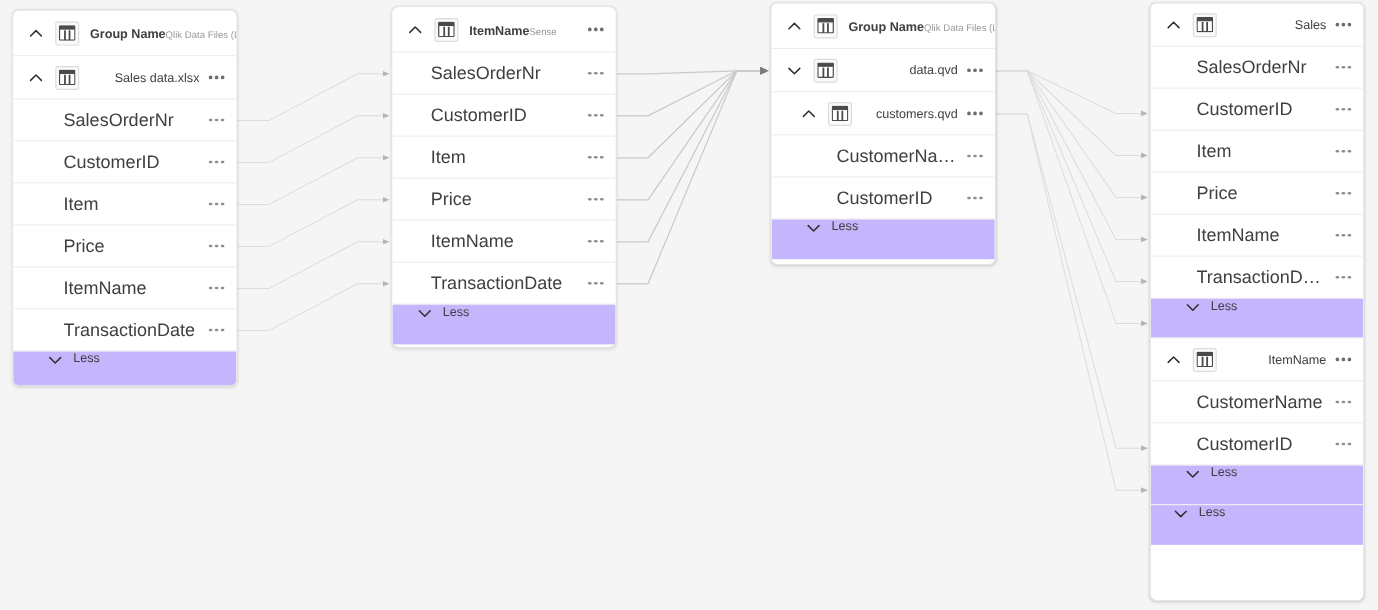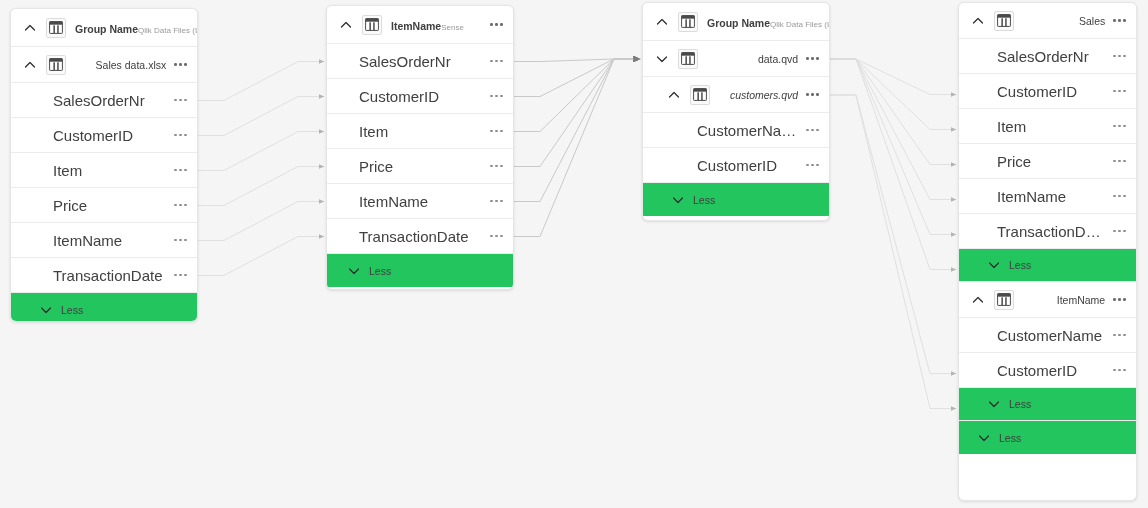--- a/index.html
+++ b/index.html
@@ -40,21 +40,21 @@
   }
 
   
   .tbl-row {
     display: flex; align-items: center;
     height: 36px; padding: 0 10px 0 12px;
     border-bottom: 1px solid #ececec;
     background: #fff;
     text-align: right;
   }
-  .tbl-row.indent1 { padding-left: 24px; font-style: italic; }
+  .tbl-row.indent1 { padding-left: 24px; }
   .tbl-name {
     flex: 1 1 auto; min-width: 0;
     font-size: 10.5px; color: #404040; margin-left: 9px;
     white-space: nowrap; overflow: hidden; text-overflow: ellipsis;
   }
 
   
   .fld-row {
     display: flex; align-items: center;
     height: 35px;
@@ -62,23 +62,23 @@
     background: #fff;
   }
   .fld-name {
     flex: 1 1 auto; min-width: 0;
     font-size: 15px; color: #404040;
     white-space: nowrap; overflow: hidden; text-overflow: ellipsis;
   }
 
   
   .less-row {
-    display: flex; align-items: center;
+    display: flex; 
     height: 33px;
-    background: #22c55e;
+    background: #c4b5fd;
     border-bottom: 1px solid #ececec;
   }
   .less-row.last { border-bottom: none; }
   .less-label { font-size: 10.5px; color: #404040; margin-left: 8px; }
 
   
   .chev { width: 14px; height: 14px; flex: none; display: block; }
   .chev svg { display: block; }
   .tbl-ico {
     width: 20px; height: 20px; flex: none;

